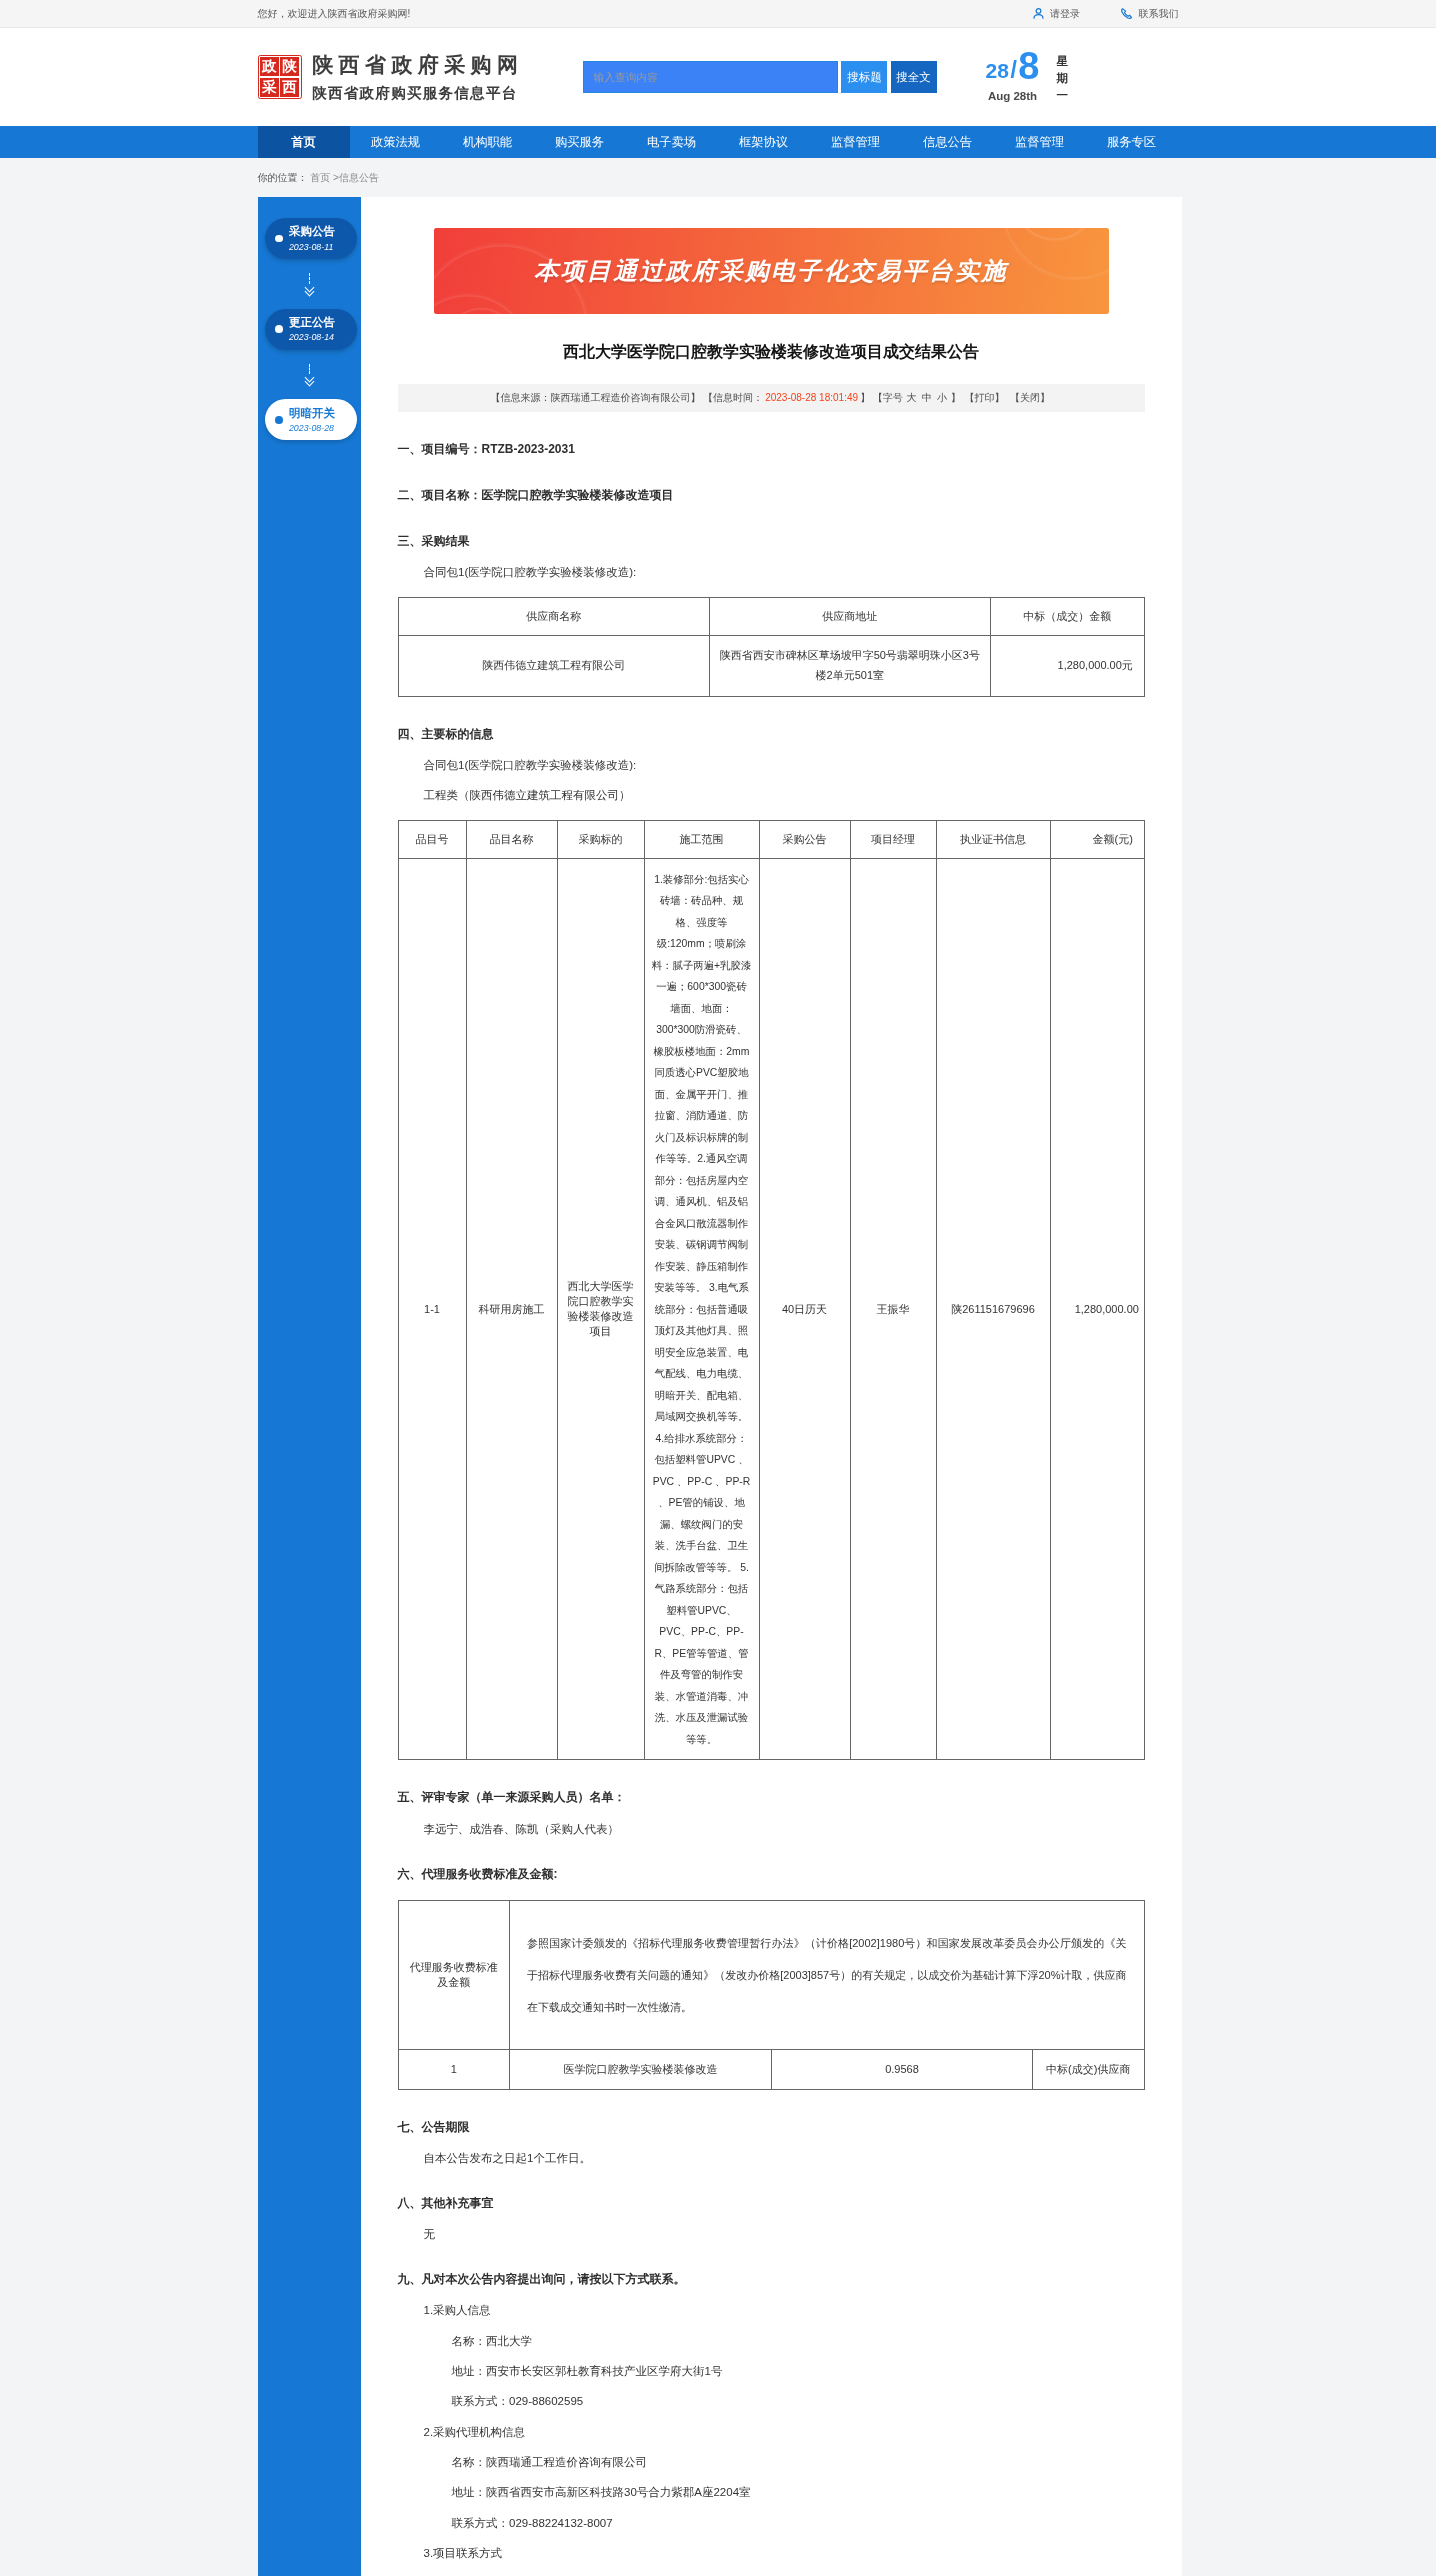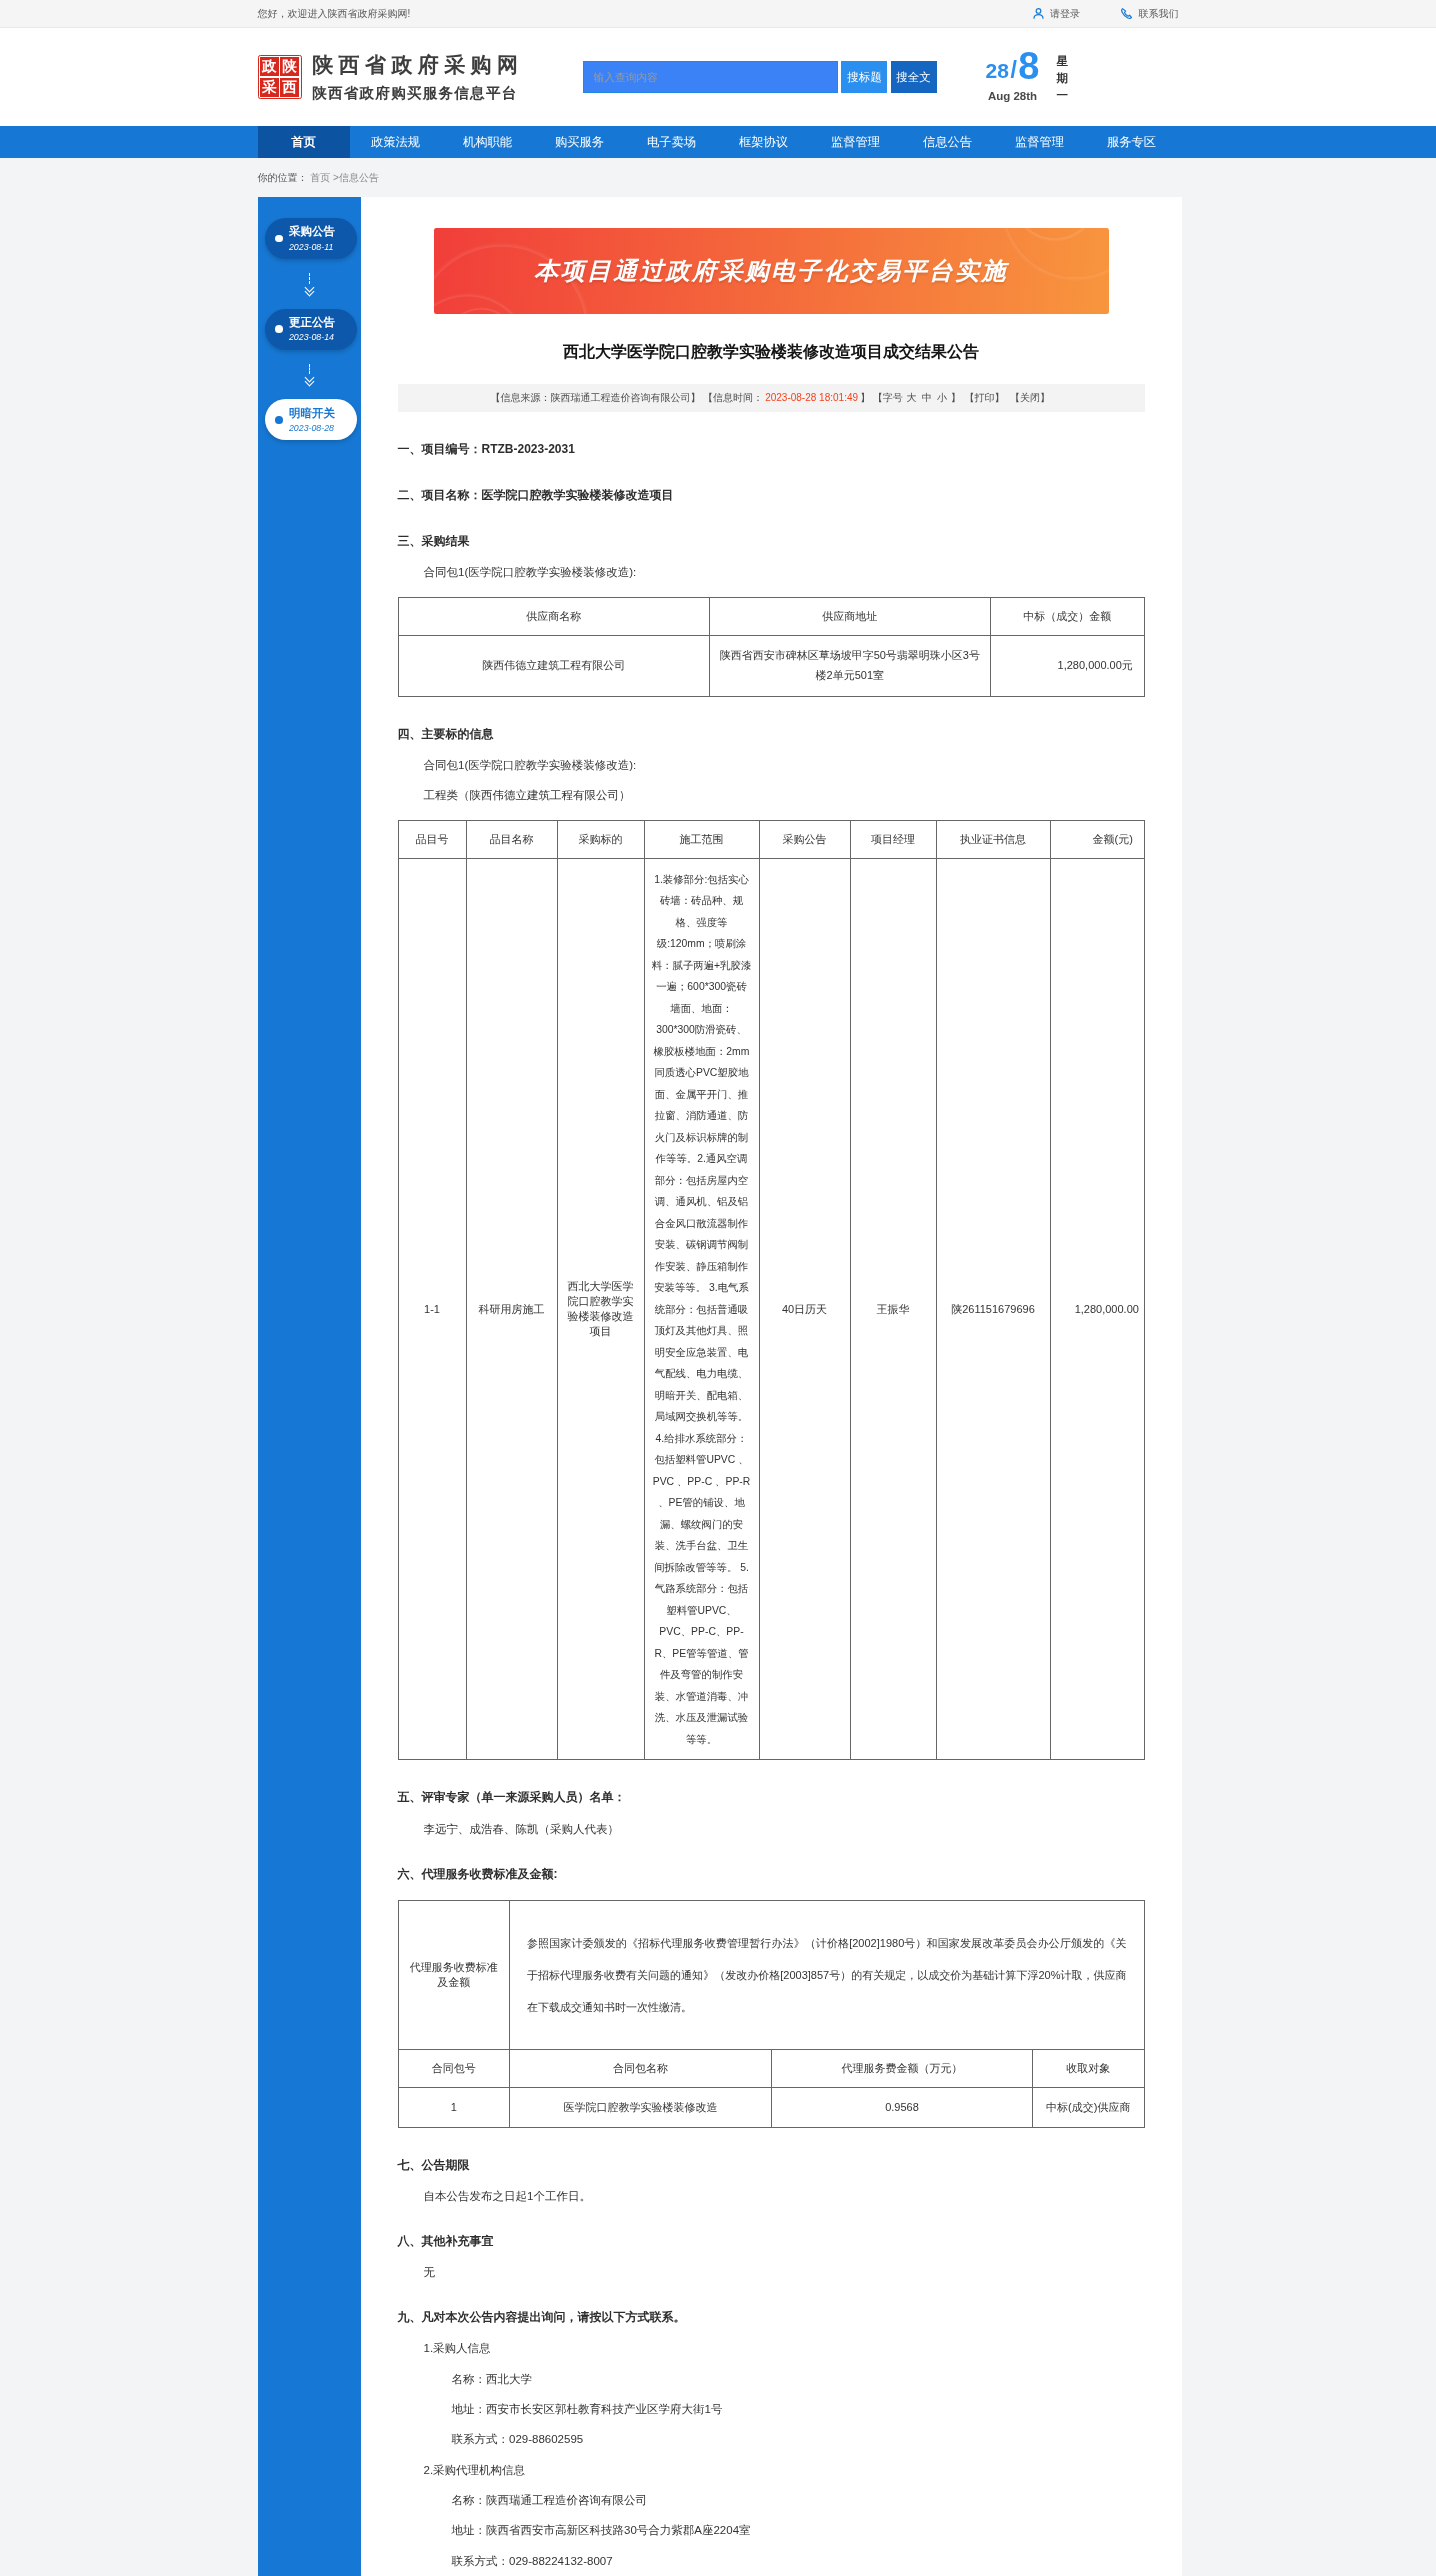--- a/index.html
+++ b/index.html
@@ -298,26 +298,20 @@
           <col style="width:261px">
           <col style="width:260px">
           <col style="width:111px">
         </colgroup>
       <tbody>
           <tr>
         <td>代理服务收费标准及金额</td>
         <td colspan="3" class="desc">参照国家计委颁发的《招标代理服务收费管理暂行办法》（计价格[2002]1980号）和国家发展改革委员会办公厅颁发的《关于招标代理服务收费有关问题的通知》（发改办价格[2003]857号）的有关规定，以成交价为基础计算下浮20%计取，供应商在下载成交通知书时一次性缴清。</td>
       </tr>
       <tr>
-        <th>合同包号</th>
-        <th>合同包名称</th>
-        <th>代理服务费金额（万元）</th>
-        <th>收取对象</th>
-      </tr>
-      <tr>
         <td>1</td>
         <td>医学院口腔教学实验楼装修改造</td>
         <td>0.9568</td>
         <td>中标(成交)供应商</td>
       </tr>
     </tbody>
       </table>
 
     <div class="sec-h">七、公告期限</div>
     <div class="sec-p">自本公告发布之日起1个工作日。</div>

